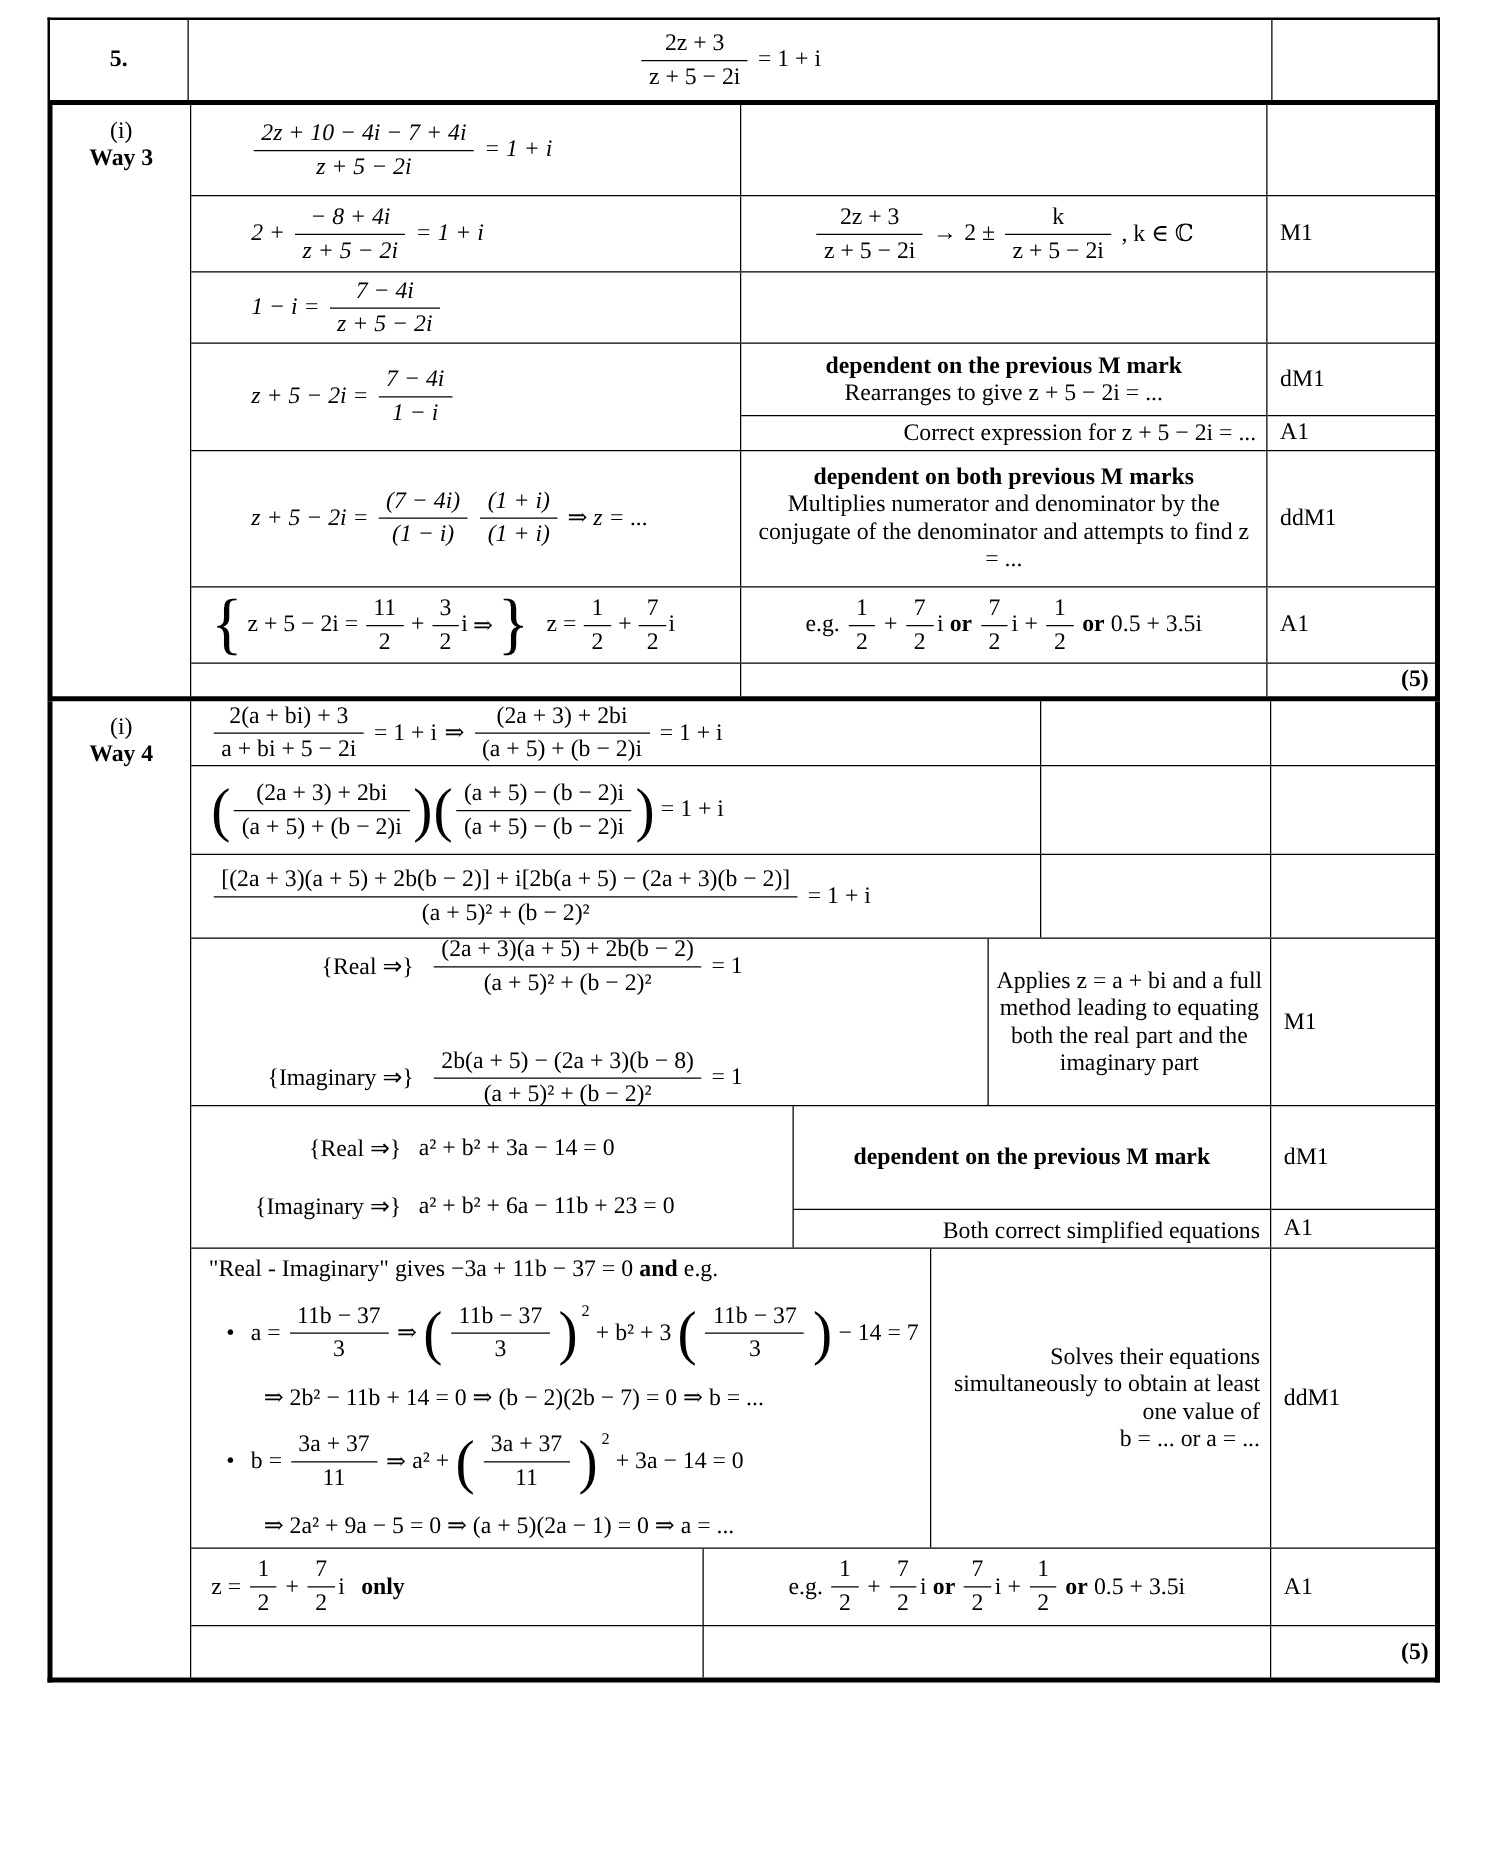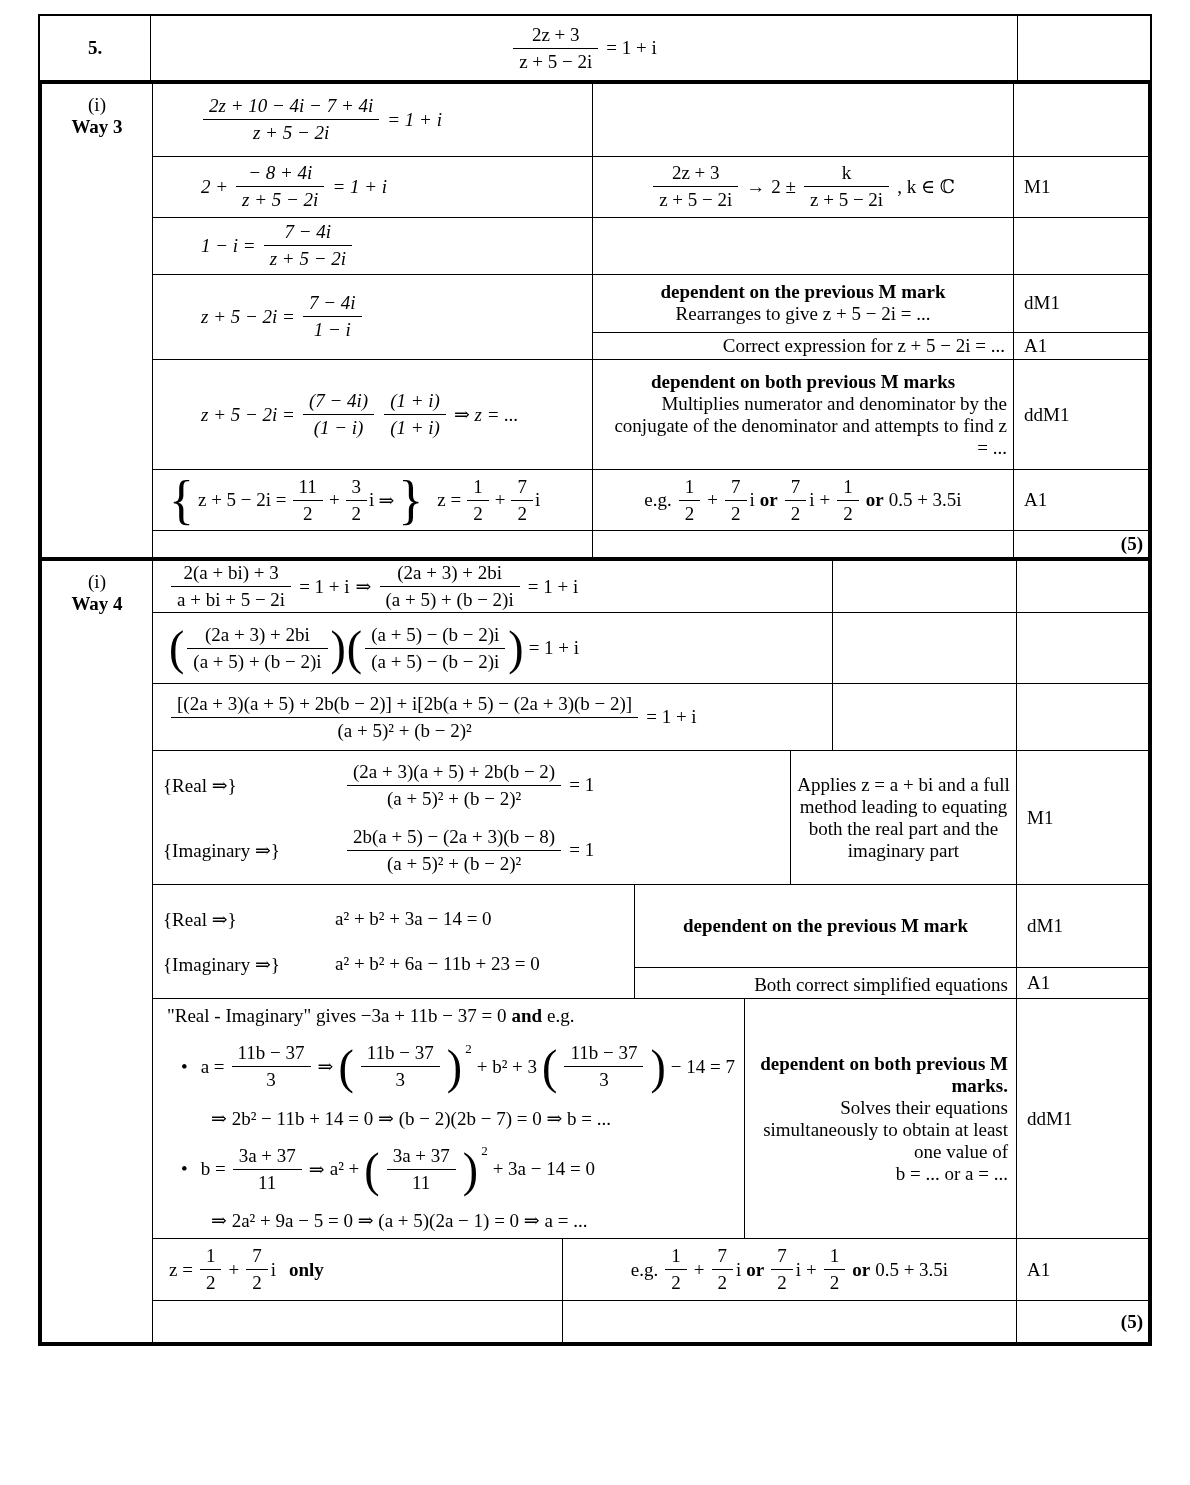--- a/index.html
+++ b/index.html
@@ -20,32 +20,32 @@
   .blk2{border-top:none;}
   .qncol{width:111px;box-sizing:border-box;border-right:1px solid #000;display:flex;
          flex-direction:column;align-items:center;padding-top:10px;flex-shrink:0;}
   .content{flex:1;display:flex;flex-direction:column;}
   .r{display:flex;align-items:stretch;border-bottom:1px solid #000;box-sizing:border-box;}
   .r.last{border-bottom:none;flex:1;}
   .subcol{display:flex;flex-direction:column;box-sizing:border-box;}
   .subcol>.cell{border-right:none;width:100%;}
   
   .m{display:flex;align-items:center;gap:6px;white-space:nowrap;}
-  .fr{display:inline-flex;flex-direction:column;text-align:center;margin:0 2px;}
+  .fr{display:inline-flex;flex-direction:column;text-align:center;margin:12px 2px;}
   .fr .n{border-bottom:1.5px solid #000;padding:0 6px 2px;}
   .fr .d{padding:2px 6px 0;}
   .bp{font-size:46px;line-height:0.9;font-weight:300;transform:scaleY(1.05);}
   .bb{font-size:52px;line-height:0.9;font-weight:300;transform:scaleY(1.05);}
   .ps{position:relative;top:-18px;font-size:13px;margin-left:-2px;}
   .schL{justify-content:flex-start;padding-left:48px;font-style:italic;}
   .schL2{justify-content:flex-start;padding-left:16px;}
   .noteR{justify-content:flex-end;text-align:right;padding-right:8px;align-items:flex-end;}
   .noteC{flex-direction:column;text-align:center;justify-content:center;}
   .markC{justify-content:flex-start;padding-left:10px;}
-  .tag{display:inline-block;width:168px;margin-right:8px;flex-shrink:0;}
+  .tag{display:inline-block;width:168px;text-align:right;margin-right:8px;flex-shrink:0;font-family:Liberation Serif, serif;}
   .stack{display:flex;flex-direction:column;justify-content:center;gap:16px;width:100%;}
   .totcell{justify-content:flex-end;padding-right:5px;font-weight:bold;}
 </style>
 </head>
 <body>
 
 <div class="page">
   <div class="tbl">
 
     <div class="toptbl">
@@ -171,21 +171,21 @@
                 </span>
               <span class="fr">
                   <span class="n">(1 + i)</span>
                   <span class="d">(1 + i)</span>
                 </span>
               <span>⇒  z = ...</span>
             </div>
           </div>
           <div class="cell noteC" style="width:421px">
             <div class="bold">dependent on both previous M marks</div>
-            <div style="text-align:right">Multiplies numerator and denominator by the conjugate of the denominator and attempts to find  z = ...</div>
+            <div style="">Multiplies numerator and denominator by the conjugate of the denominator and attempts to find  z = ...</div>
           </div>
           <div class="cell markC" style="flex:1">
               <span>ddM1</span>
             </div>
         </div>
 
         <div class="r" style="height:61px">
           <div class="cell schL2" style="width:440px">
             <div class="m" style="gap:4px">
               <span class="bb">{</span>
@@ -433,21 +433,20 @@
                 <span class="bp">)</span>
                 <span class="ps">2</span>
                 <span>+ 3a − 14 = 0</span>
               </div>
               <div class="m" style="padding-left:44px">
                 <span>⇒ 2a² + 9a − 5 = 0 ⇒ (a + 5)(2a − 1) = 0 ⇒ a = ...</span>
               </div>
             </div>
           </div>
           <div class="cell noteC" style="width:272px;padding:2px 8px;align-items:flex-end;text-align:right">
-            <div class="bold">dependent on both previous M marks.</div>
             <div>Solves their equations simultaneously to obtain at least one value of</div>
             <div>b = ...  or  a = ...</div>
           </div>
           <div class="cell markC" style="flex:1">
               <span>ddM1</span>
             </div>
         </div>
 
         <div class="r" style="height:62px">
           <div class="cell schL2" style="width:410px">

